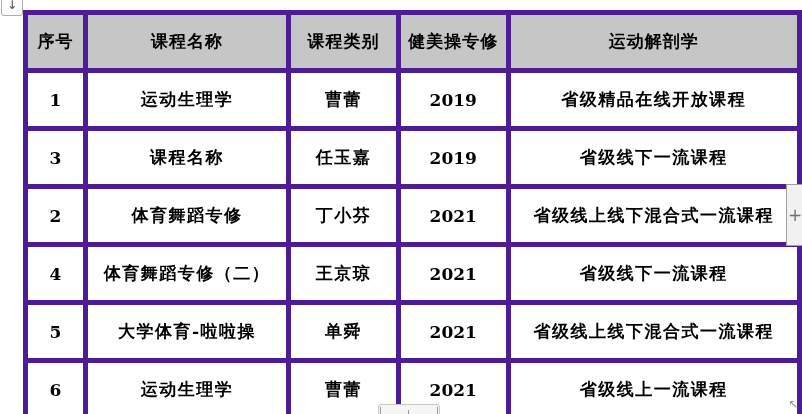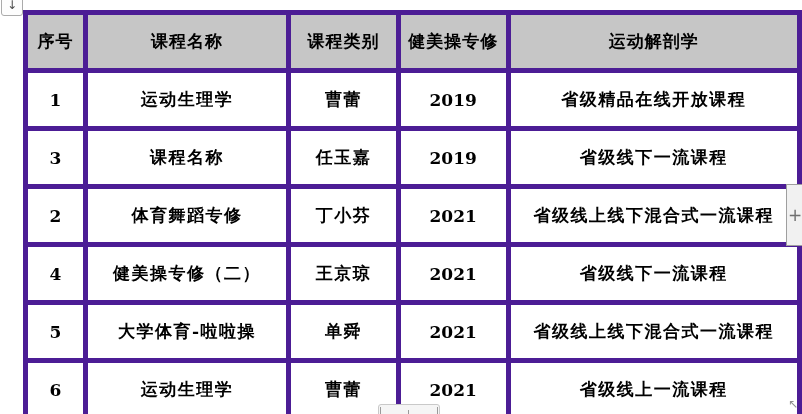--- a/index.html
+++ b/index.html
@@ -144,21 +144,21 @@
     </tr>
     <tr>
       <td class="c-num">2</td>
       <td>体育舞蹈专修</td>
       <td>丁小芬</td>
       <td class="c-year">2021</td>
       <td>省级线上线下混合式一流课程</td>
     </tr>
     <tr>
       <td class="c-num">4</td>
-      <td>健美操专修（二）</td>
+      <td>体育舞蹈专修（二）</td>
       <td>王京琼</td>
       <td class="c-year">2021</td>
       <td>省级线下一流课程</td>
     </tr>
     <tr>
       <td class="c-num">5</td>
       <td>大学体育-啦啦操</td>
       <td>单舜</td>
       <td class="c-year">2021</td>
       <td>省级线上线下混合式一流课程</td>

